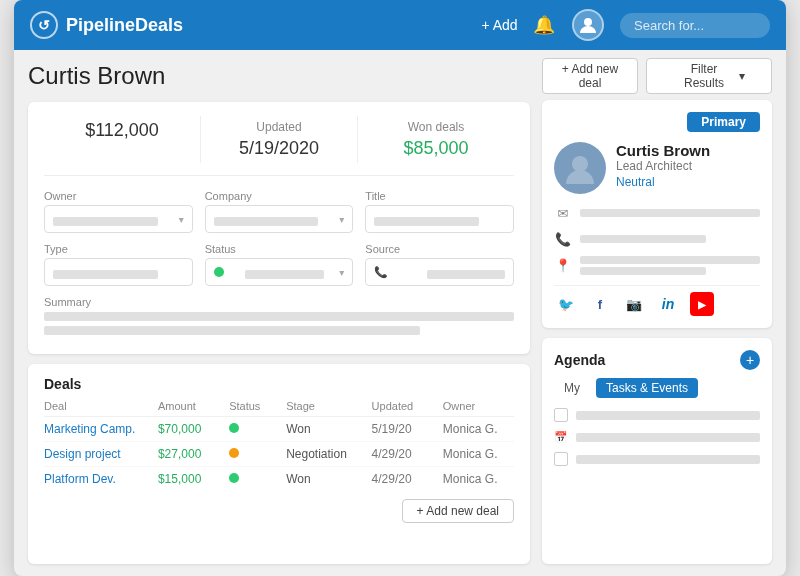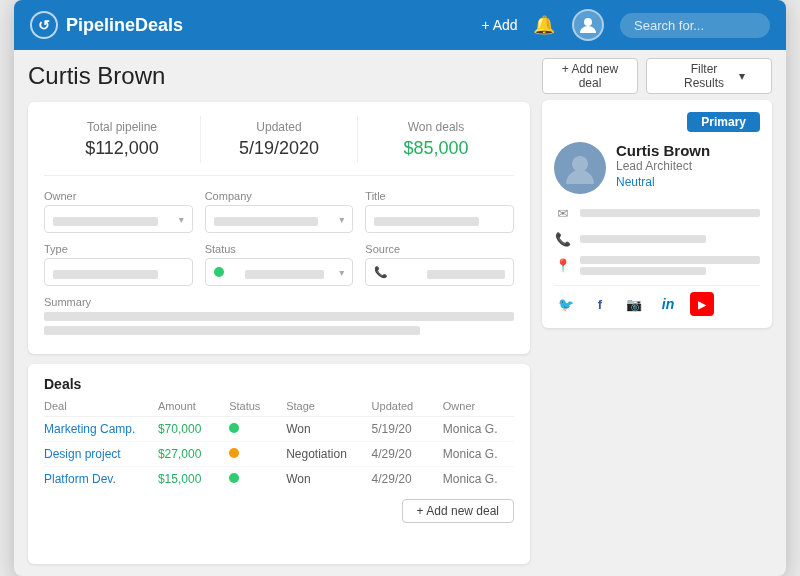--- a/index.html
+++ b/index.html
@@ -145,21 +145,20 @@
   </div>
 
   <div class="main">
 
     <div class="left-panel">
       <h1 class="page-title">Curtis Brown</h1>
 
       <div class="stats-card">
         <div class="stats-row">
           <div class="stat-box">
-            <div class="stat-label">Total pipeline</div>
             <div class="stat-value">$112,000</div>
           </div>
           <div class="stat-box">
             <div class="stat-label">Updated</div>
             <div class="stat-value">5/19/2020</div>
           </div>
           <div class="stat-box">
             <div class="stat-label">Won deals</div>
             <div class="stat-value green">$85,000</div>
           </div>
@@ -318,15 +317,39 @@
 
         <div class="social-row">
           <span class="social-icon twitter">🐦</span>
           <span class="social-icon facebook">f</span>
           <span class="social-icon instagram">📷</span>
           <span class="social-icon linkedin" style="font-weight:700; color:#0077b5; font-size:14px;font-style:italic;">in</span>
           <span class="social-icon youtube">▶</span>
         </div>
       </div>
 
+      <div class="agenda-card">
+        <div class="agenda-header">
+          <span class="agenda-title">Agenda</span>
+          <div class="agenda-add-btn">+</div>
+        </div>
+        <div class="agenda-tabs">
+          <div class="agenda-tab">My</div>
+          <div class="agenda-tab active">Tasks &amp; Events</div>
+        </div>
+        <div class="agenda-items">
+          <div class="agenda-item">
+            <div class="agenda-check"></div>
+            <div class="agenda-bar"></div>
+          </div>
+          <div class="agenda-item">
+            <div class="agenda-cal">📅</div>
+            <div class="agenda-bar"></div>
+          </div>
+          <div class="agenda-item">
+            <div class="agenda-check"></div>
+            <div class="agenda-bar"></div>
+          </div>
+        </div>
+      </div>
     </div>
   </div>
 </div>
 
 </body></html>

